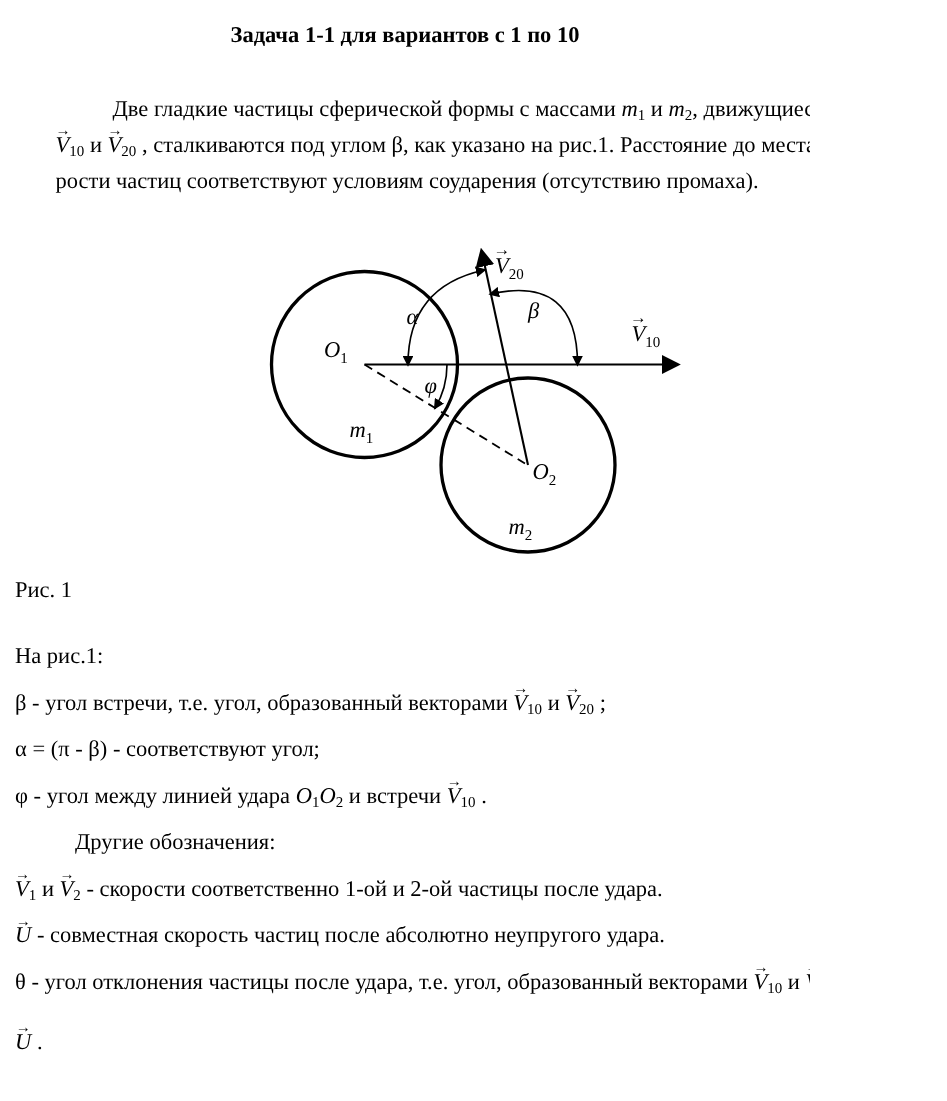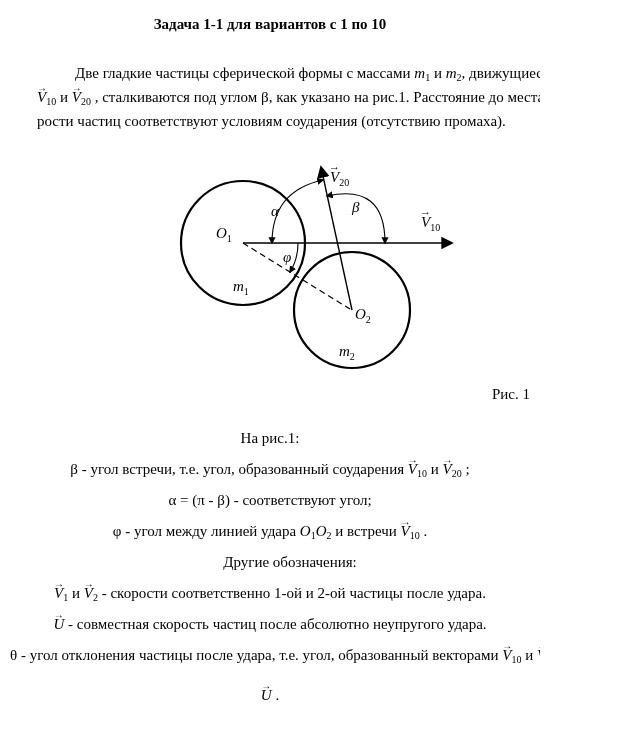--- a/index.html
+++ b/index.html
@@ -8,23 +8,23 @@
     font-family:"Liberation Serif","DejaVu Serif",serif;
     font-size:15px; color:#000;
   }
   .page { width:540px; height:734px; padding:0 10px; box-sizing:border-box; overflow:hidden; }
   .title { font-size:15px; font-weight:bold; text-align:center; margin:14px 0 0 0; line-height:20px; }
   .intro { margin:27px 0 0 27px; }
   .line { line-height:24px; white-space:nowrap; }
   .indent1 { text-indent:38px; }
   .figure { position:relative; margin-top:25px; }
   .figure svg { display:block; }
-  .caption { text-align:right; margin-top:8px; line-height:20px; }
+  .caption { text-align:left; margin-top:8px; line-height:20px; }
   .notes { margin-top:22px; }
-  .notes .line { margin-bottom:7px;text-align:center; }
+  .notes .line { margin-bottom:7px; }
   .notes .tight { margin-bottom:16px; }
   .indent-sm { margin-left:40px; }
   
   .i { font-style:italic; }
   .sub { font-size:10px; vertical-align:-3px; line-height:1; }
   .vec { font-style:italic; position:relative; display:inline-block; line-height:1; }
   .vec::after {
     content:attr(data-ar);
     position:absolute; left:0; width:100%; top:-7px;
     font-size:10px; font-style:normal; text-align:center; line-height:1;
@@ -89,21 +89,21 @@
 
       <text class="fgreek" x="271" y="58">α</text>
       <text class="fgreek" x="352" y="54">β</text>
       <text class="fgreek" x="283" y="104">φ</text>
     </svg>
     <div class="caption">Рис. 1</div>
   </div>
 
   <div class="notes">
     <div class="line"><span>На рис.1:</span></div>
-    <div class="line"><span>β - угол встречи, т.е. угол, образованный соударения </span><span class="vec" data-ar="→">V</span><span class="sub">10</span><span> и </span><span class="vec" data-ar="→">V</span><span class="sub">20</span><span> ;</span></div>
+    <div class="line"><span>β - угол встречи, т.е. угол, образованный векторами </span><span class="vec" data-ar="→">V</span><span class="sub">10</span><span> и </span><span class="vec" data-ar="→">V</span><span class="sub">20</span><span> ;</span></div>
     <div class="line"><span>α = (π - β) - соответствуют угол;</span></div>
     <div class="line"><span>φ - угол между линией удара </span><span class="i">O</span><span class="sub">1</span><span class="i">O</span><span class="sub">2</span><span> и встречи </span><span class="vec" data-ar="→">V</span><span class="sub">10</span><span> .</span></div>
     <div class="line indent-sm"><span>Другие обозначения:</span></div>
     <div class="line"><span class="vec" data-ar="→">V</span><span class="sub">1</span><span> и </span><span class="vec" data-ar="→">V</span><span class="sub">2</span><span> - скорости соответственно 1-ой и 2-ой частицы после удара.</span></div>
     <div class="line"><span class="vec" data-ar="→">U</span><span> - совместная скорость частиц после абсолютно неупругого удара.</span></div>
     <div class="line tight"><span>θ - угол отклонения частицы после удара, т.е. угол, образованный векторами </span><span class="vec" data-ar="→">V</span><span class="sub">10</span><span> и </span><span class="vec" data-ar="→">V</span><span class="sub">1</span><span> или </span><span class="vec" data-ar="→">V</span><span class="sub">10</span><span> и</span></div>
     <div class="line"><span class="vec" data-ar="→">U</span><span> .</span></div>
   </div>
 
 </div>

